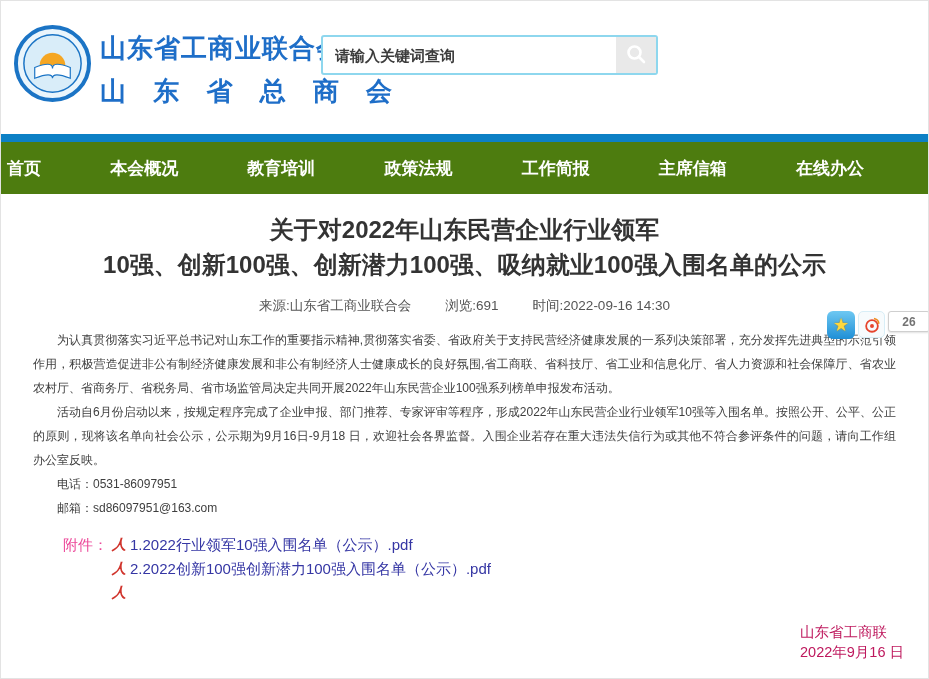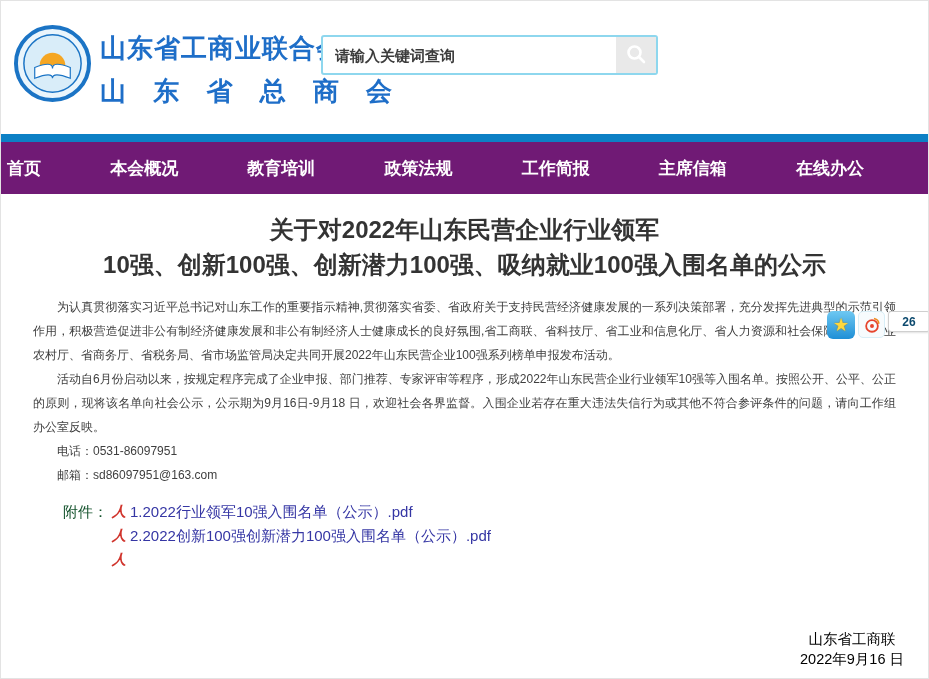--- a/index.html
+++ b/index.html
@@ -16,65 +16,65 @@
   .search-box { position:absolute; left:320px; top:34px; width:337px; height:40px;
                 border:2px solid #8ed7ee; border-radius:3px; display:flex; background:#fff; }
   .search-box input { flex:1; border:none; outline:none; padding:0 12px; font-size:15px;
                       font-weight:bold; color:#333; font-family:inherit; background:transparent; }
   .search-box input::placeholder { color:#3c3c3c; opacity:1; }
   .search-btn { width:40px; height:100%; border:none; background:#e9e9e9; cursor:pointer;
                 display:flex; align-items:center; justify-content:center; }
 
   
   .nav-stripe { height:8px; background:#0d80c5; }
-  .nav { height:52px; background:#701a75; display:flex; align-items:center;
+  .nav { height:52px; background:#4d7c0f; display:flex; align-items:center;
          justify-content:space-between; padding:0 64px 0 6px;gap:32px; }
   .nav-item { color:#fff; font-size:17px; font-weight:bold; cursor:pointer; white-space:nowrap; }
 
   
   .tag-row { position:relative; margin-top:13px; height:38px; }
   .section-tag { position:absolute; left:0; top:0; width:192px; height:38px; background:#14a0e6;
                  color:#fff; font-size:20px; font-weight:bold; line-height:38px; padding-left:10px;
                  clip-path:polygon(0 0,79% 0,100% 50%,79% 100%,0 100%); cursor:pointer; }
   .tag-line { position:absolute; left:230px; right:0; top:33px; height:3px; background:#2fa9e2; }
 
   
   .title { text-align:center; margin-top:18px; font-size:24px; font-weight:bold;
            color:#333; line-height:35px; }
   .meta { display:flex; justify-content:center; gap:34px; margin-top:15px;
           font-size:13.5px; color:#555; }
   .body { margin:13px 32px 0; font-size:12px; color:#3e3e3e; line-height:24px; text-align:justify; }
   .body p { text-indent:2em; }
   .contact { text-indent:2em; text-align:left; }
 
   .attach { display:flex; margin:14px 0 0 62px; font-size:15px; line-height:21px; }
-  .attach-label { color:#14532d; margin-right:4px; }
+  .attach-label { color:#ec4899; margin-right:4px; }
   .attach-list { display:flex; flex-direction:column; gap:3px; }
   .attach-link { color:#3536a4; text-decoration:none; display:flex; align-items:center;
                  gap:4px; cursor:pointer; }
   .pdf-icon { color:#d0342c; font-weight:bold; font-size:14px; font-style:italic; }
 
   
   .share { position:absolute; left:826px; top:310px; display:flex; align-items:flex-start; gap:3px; }
   .icon-qzone { width:28px; height:28px; border-radius:6px;
                 background:linear-gradient(180deg,#6ec8f2,#1f8fd6);
                 display:flex; align-items:center; justify-content:center;
                 color:#ffd83d; font-size:18px; cursor:pointer;
                 text-shadow:0 0 2px #b8860b; }
   .icon-weibo { width:27px; height:27px; border-radius:5px; background:#f7fbfd;
                 border:1px solid #d8eef7; display:flex; align-items:center;
                 justify-content:center; cursor:pointer; }
   .share-count { height:21px; min-width:42px; background:#fff; border:1px solid #cfcfcf;
-                 border-radius:3px; font-size:12px; font-weight:bold; color:#0c4a6e;
+                 border-radius:3px; font-size:12px; font-weight:bold; color:#737373;
                  display:flex; align-items:center; justify-content:center;
                  box-shadow:0 1px 2px rgba(0,0,0,.12); }
 
   
-  .sig { position:absolute; right:24px; bottom:9px; text-align:center;
-         font-size:14.5px; color:#000000; line-height:20px; }
+  .sig { position:absolute; right:24px; bottom:16px; text-align:left;
+         font-size:14.5px; color:#be185d; line-height:20px; }
 </style>
 </head>
 <body>
 
 <div class="page">
 
   <div class="header">
     <div class="logo">
       <svg viewBox="0 0 80 80" width="79" height="79">
         <circle cx="40" cy="40" r="37" fill="#eaf5fc" stroke="#1b74c5" stroke-width="4"></circle>
@@ -108,20 +108,25 @@
     <span class="nav-item">政策法规</span>
     <span class="nav-item">工作简报</span>
     <span class="nav-item">主席信箱</span>
     <span class="nav-item">在线办公</span>
   </div>
 
 
   <div class="title">关于对2022年山东民营企业行业领军</div>
   <div class="title" style="margin-top:0;">10强、创新100强、创新潜力100强、吸纳就业100强入围名单的公示</div>
 
+  <div class="meta">
+    <span>来源:山东省工商业联合会</span>
+    <span>浏览:691</span>
+    <span>时间:2022-09-16 14:30</span>
+  </div>
 
   <div class="body">
     <p>为认真贯彻落实习近平总书记对山东工作的重要指示精神,贯彻落实省委、省政府关于支持民营经济健康发展的一系列决策部署，充分发挥先进典型的示范引领作用，积极营造促进非公有制经济健康发展和非公有制经济人士健康成长的良好氛围,省工商联、省科技厅、省工业和信息化厅、省人力资源和社会保障厅、省农业农村厅、省商务厅、省税务局、省市场监管局决定共同开展2022年山东民营企业100强系列榜单申报发布活动。</p>
     <p>活动自6月份启动以来，按规定程序完成了企业申报、部门推荐、专家评审等程序，形成2022年山东民营企业行业领军10强等入围名单。按照公开、公平、公正的原则，现将该名单向社会公示，公示期为9月16日-9月18 日，欢迎社会各界监督。入围企业若存在重大违法失信行为或其他不符合参评条件的问题，请向工作组办公室反映。</p>
     <div class="contact">电话：0531-86097951</div>
     <div class="contact">邮箱：sd86097951@163.com</div>
   </div>
 
   <div class="attach">
     <span class="attach-label">附件：</span>

